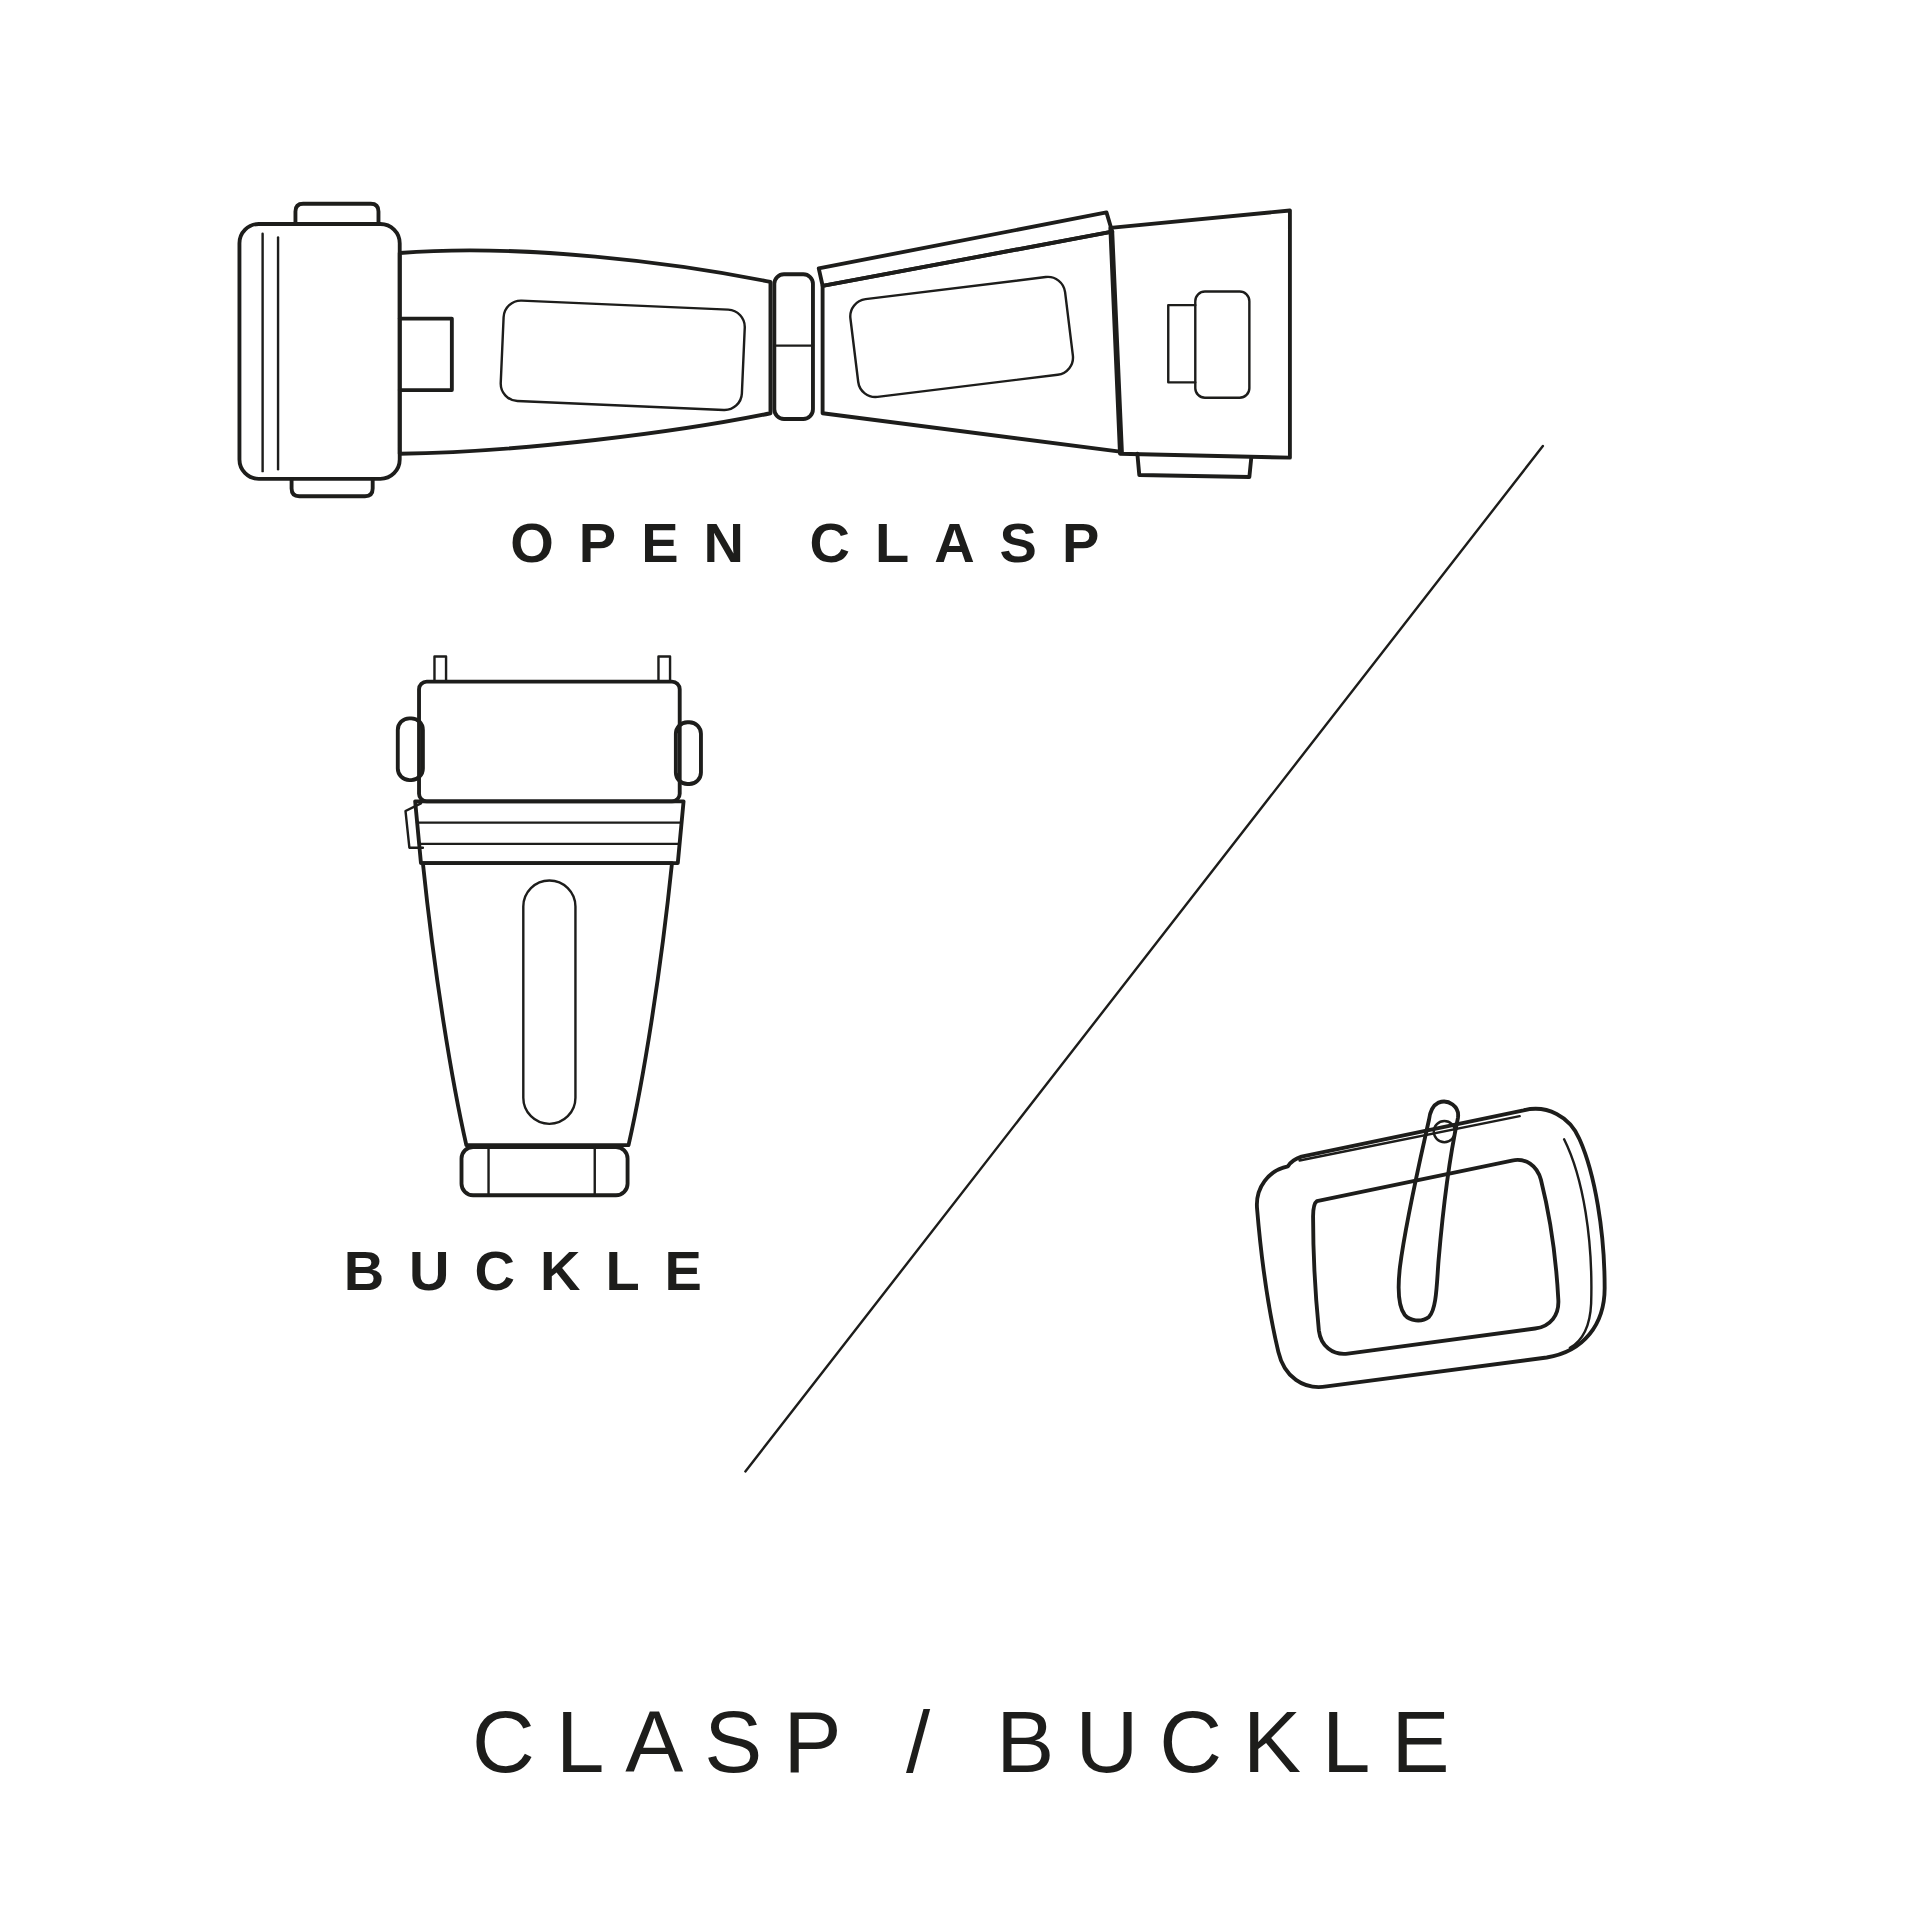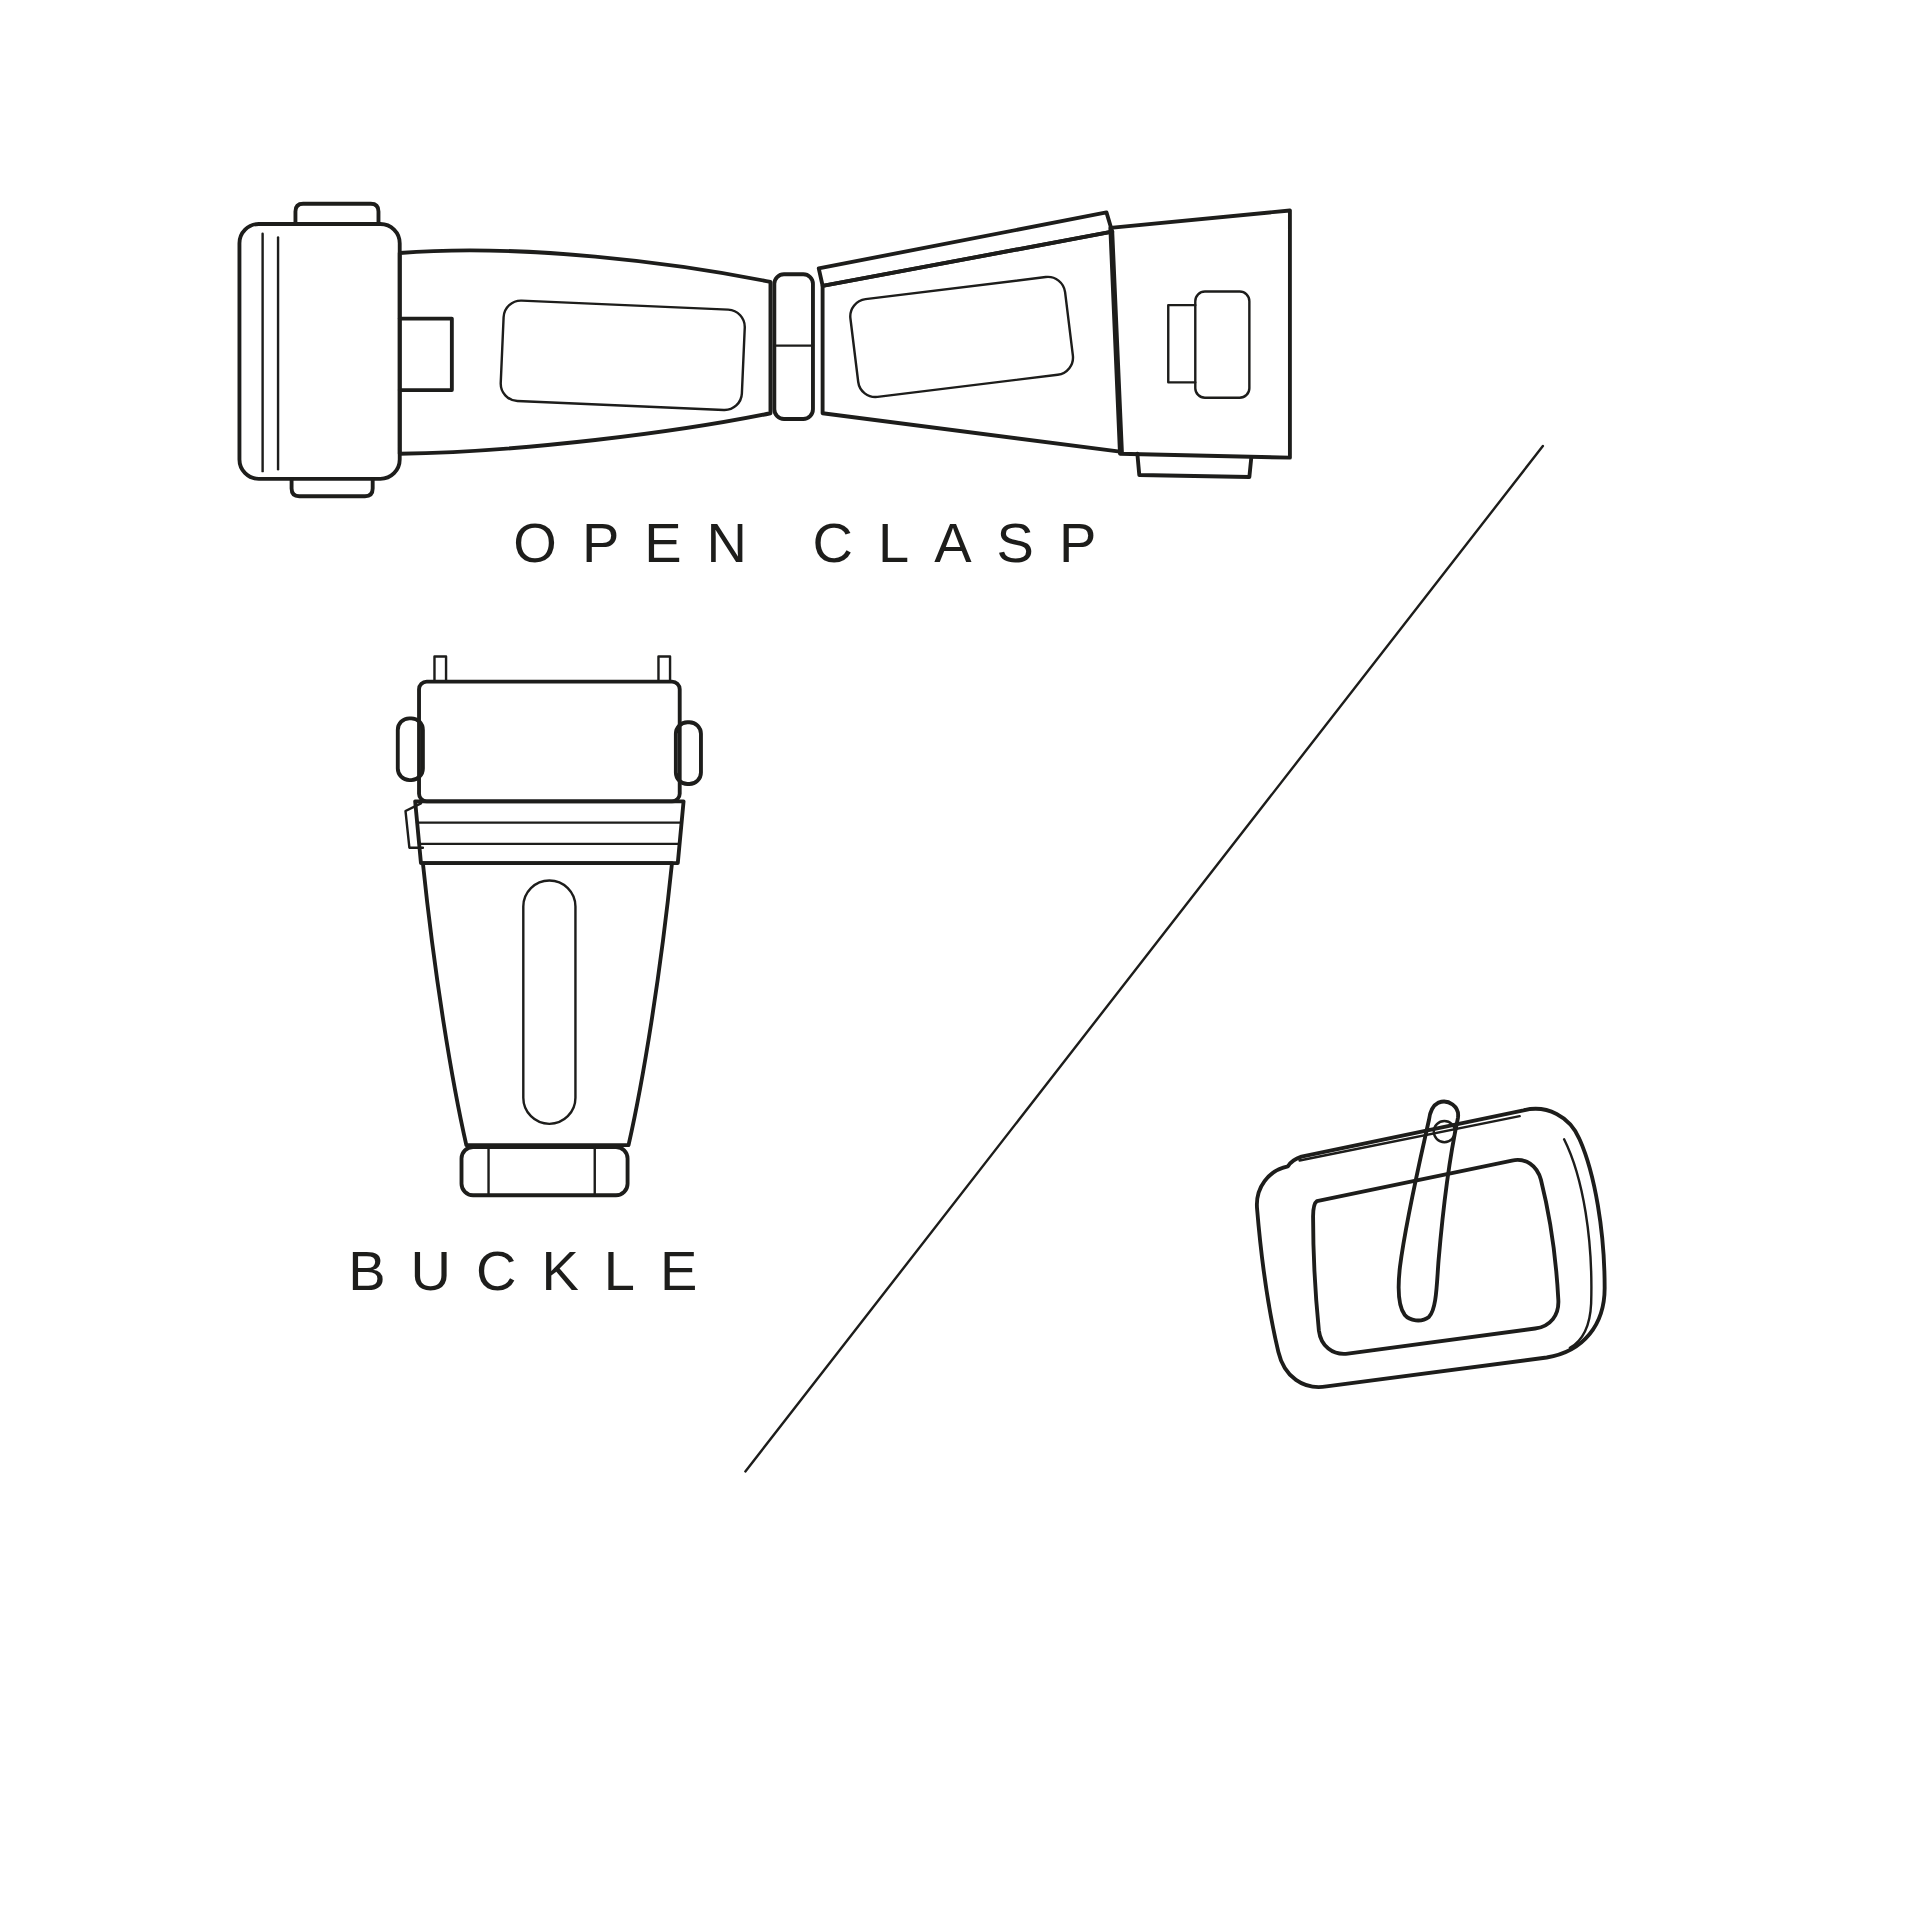--- a/index.html
+++ b/index.html
@@ -27,21 +27,21 @@
     stroke-linejoin: round;
   }
   .art .thin {
     stroke-width: 2.5;
   }
   .label {
     position: absolute;
     transform: translateX(-50%);
     color: #1d1d1b;
     font-size: 56px;
-    font-weight: 400;
+    font-weight: 700;
     letter-spacing: 25px;
     white-space: nowrap;
     text-indent: 12.6px; 
   }
   .title {
     position: absolute;
     transform: translateX(-50%);
     color: #1d1d1b;
     font-size: 87px;
     font-weight: 400;
@@ -119,15 +119,16 @@
       <circle class="thin" cx="1496" cy="1172" r="11"></circle>
 
       <path d="M1480 1160 C1470 1205 1456 1265 1450 1312 C1447 1338 1449 1354 1455 1362 C1460 1368 1472 1370 1480 1364 C1488 1356 1488 1330 1490 1305 C1494 1258 1500 1205 1510 1158 C1512 1146 1500 1138 1490 1142 C1484 1145 1481 1152 1480 1160 Z"></path>
     </g>
   </svg>
 
   <div class="label" style="left:811px; top:510px;">OPEN CLASP</div>
 
   <div class="label" style="left:529px; top:1238px;">BUCKLE</div>
 
+  <div class="title" style="left:966px; top:1692px;">CLASP / BUCKLE</div>
 
 </div>
 
 
 </body></html>

